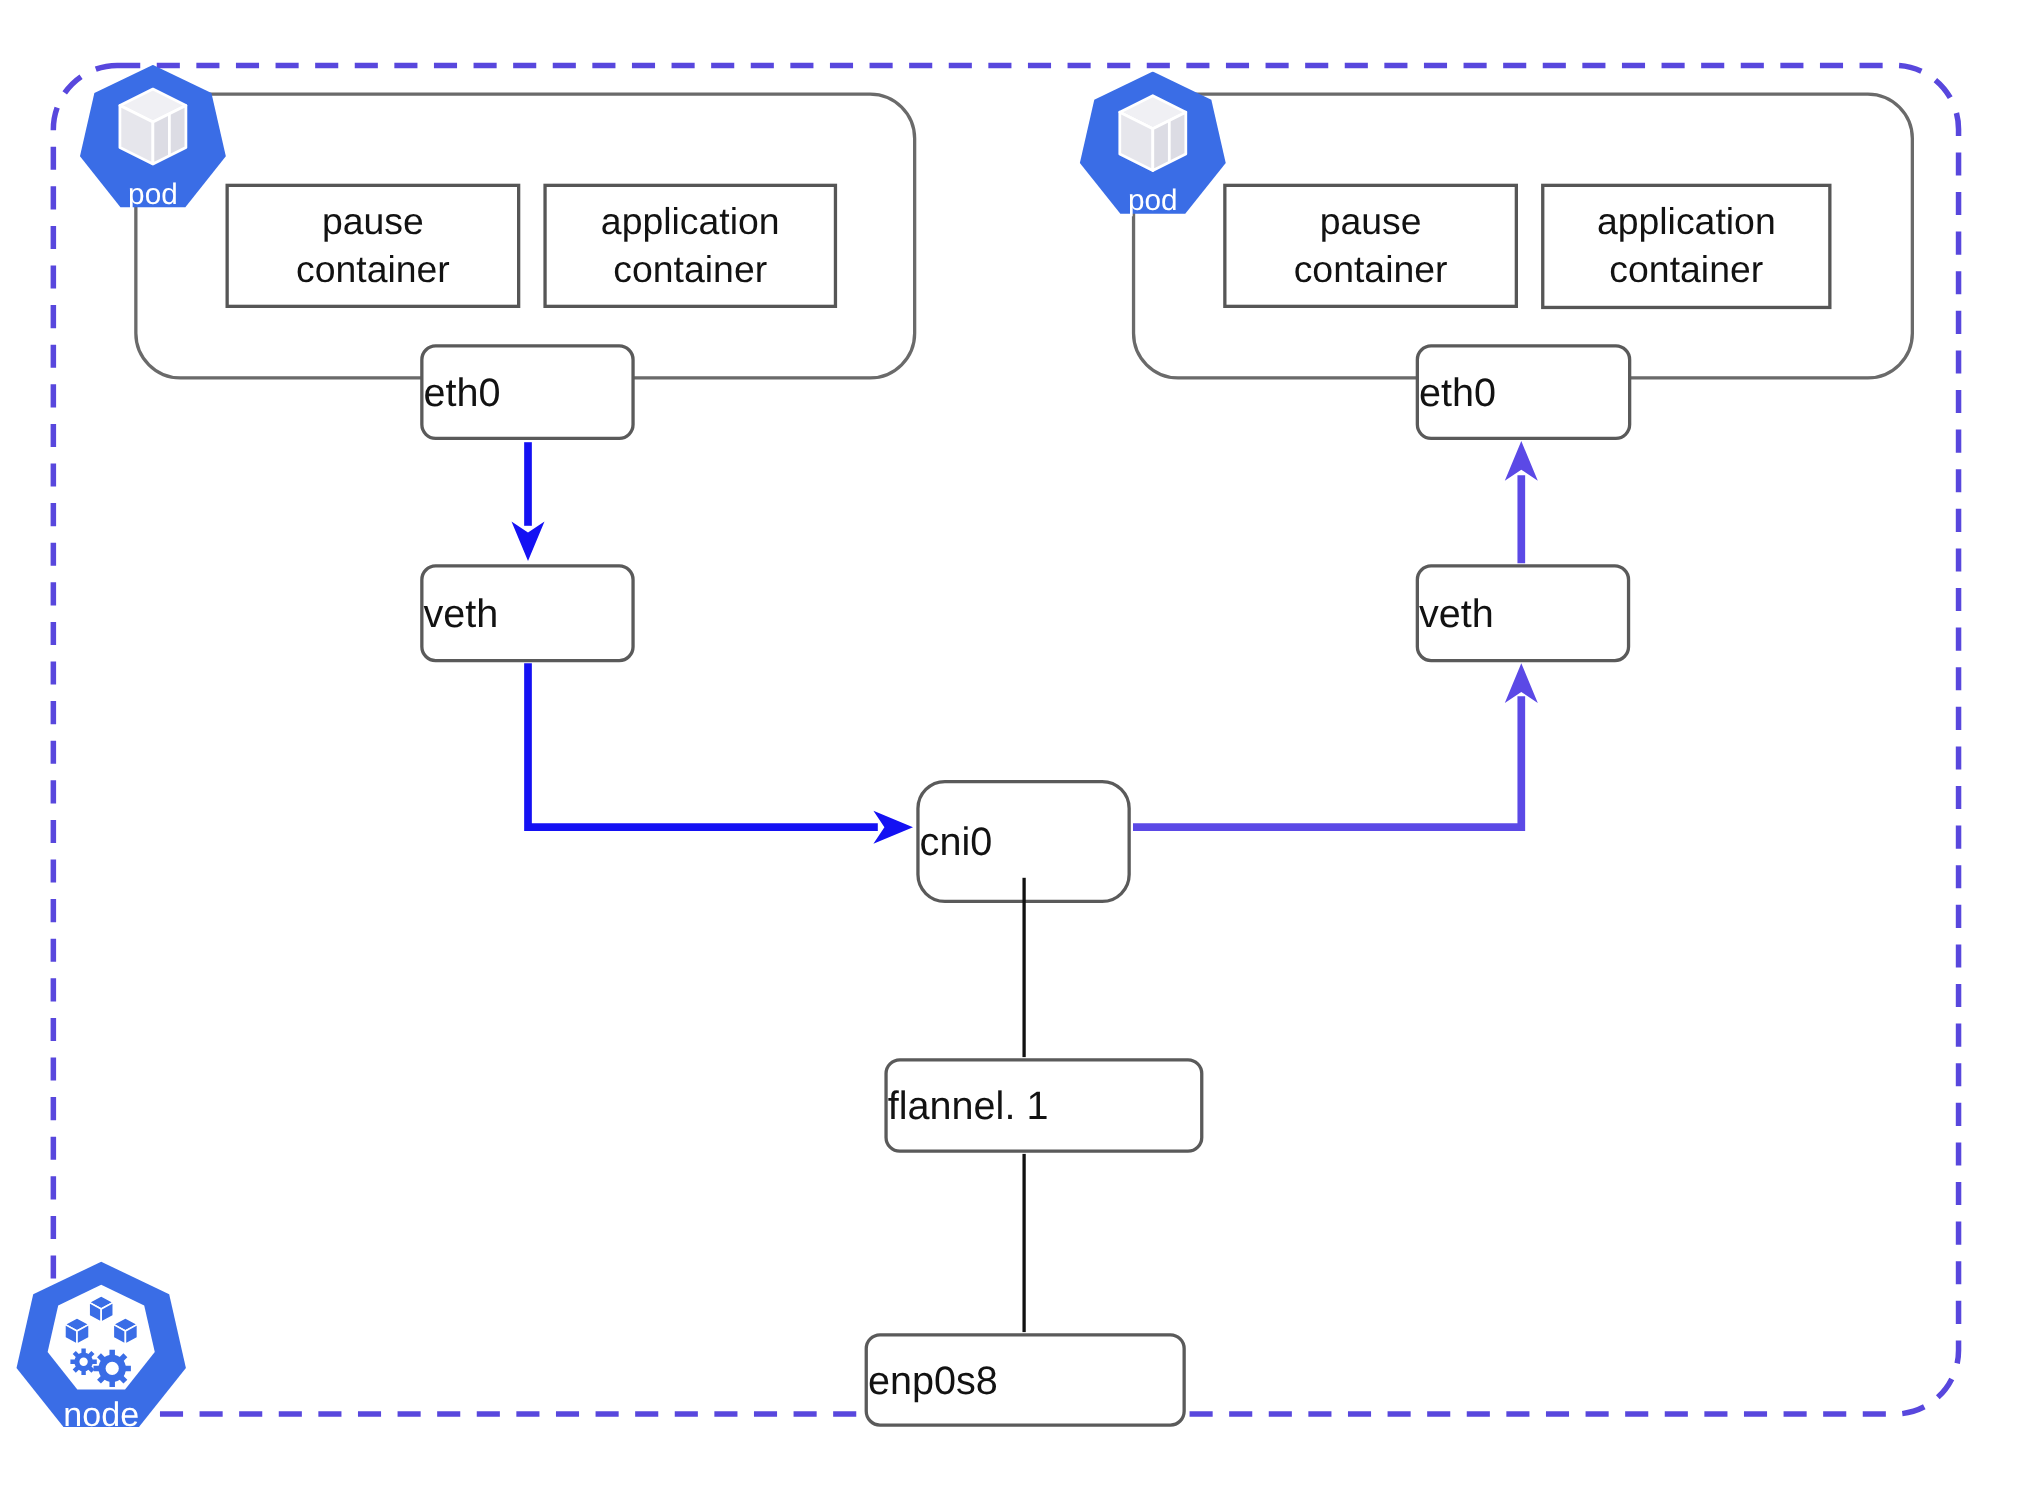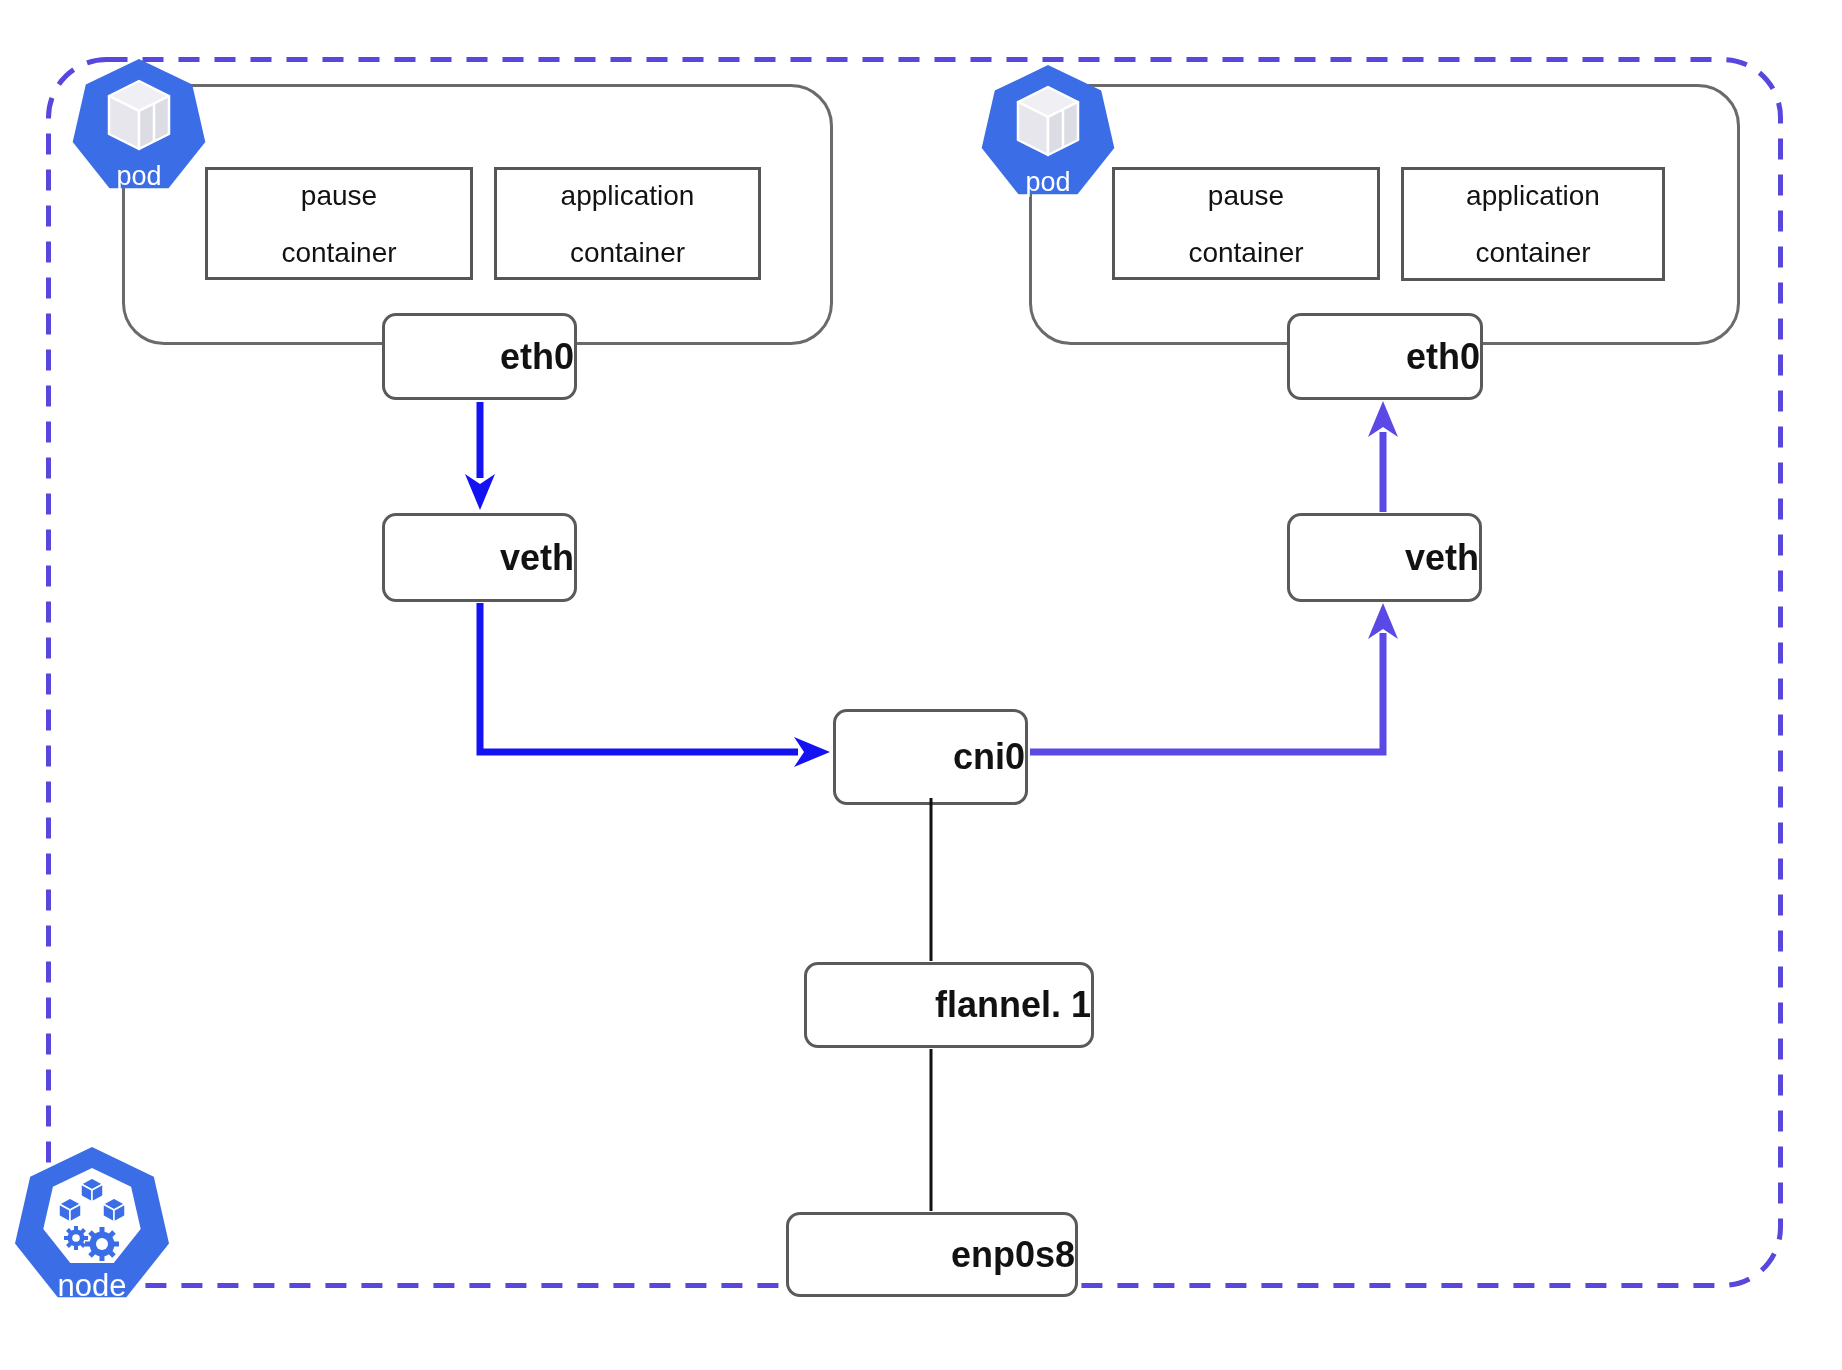--- a/index.html
+++ b/index.html
@@ -9,26 +9,26 @@
   }
   svg.layer{position:absolute;left:0;top:0;width:1842px;height:1370px;}
   .bg{z-index:1;}
   .podrect{
     position:absolute;box-sizing:border-box;border:3px solid #6a6a6a;border-radius:42px;
     background:transparent;z-index:2;
   }
   .cbox{
     position:absolute;box-sizing:border-box;border:3px solid #565656;background:#ffffff;
     display:flex;align-items:center;justify-content:flex-start;text-align:center;
-    font-size:28px;line-height:57px;z-index:3;padding:0 36px;
+    font-size:34px;line-height:43px;z-index:3;padding:0 36px;
   }
   .rbox{
     position:absolute;box-sizing:border-box;border:3px solid #5a5a5a;border-radius:14px;
-    background:#ffffff;display:flex;align-items:center;justify-content:flex-end;
-    text-align:center;font-size:36px;z-index:4;font-weight:bold;
+    background:#ffffff;display:flex;align-items:center;justify-content:flex-start;
+    text-align:center;font-size:36px;z-index:4;
   }
   .wires{z-index:5;pointer-events:none;}
   .icon{position:absolute;z-index:6;}
   .iconlabel{font-family:"Liberation Sans","DejaVu Sans",sans-serif;fill:#ffffff;}
 </style>
 </head>
 <body>
 
 <div class="canvas">
 
@@ -58,21 +58,21 @@
   </div>
   <div class="rbox" style="left:382px;top:513px;width:195px;height:89px;">
     <span>veth</span>
   </div>
   <div class="rbox" style="left:1287px;top:313px;width:196px;height:87px;">
     <span>eth0</span>
   </div>
   <div class="rbox" style="left:1287px;top:513px;width:195px;height:89px;">
     <span>veth</span>
   </div>
-  <div class="rbox" style="left:833px;top:709px;width:195px;height:96px;">
+  <div class="rbox" style="left:833px;top:709px;width:195px;height:112px;border-radius:26px;">
     <span>cni0</span>
   </div>
   <div class="rbox" style="left:804px;top:962px;width:290px;height:86px;">
     <span>flannel. 1</span>
   </div>
   <div class="rbox" style="left:786px;top:1212px;width:292px;height:85px;">
     <span>enp0s8</span>
   </div>
 
   <svg class="layer wires" viewBox="0 0 1842 1370">

